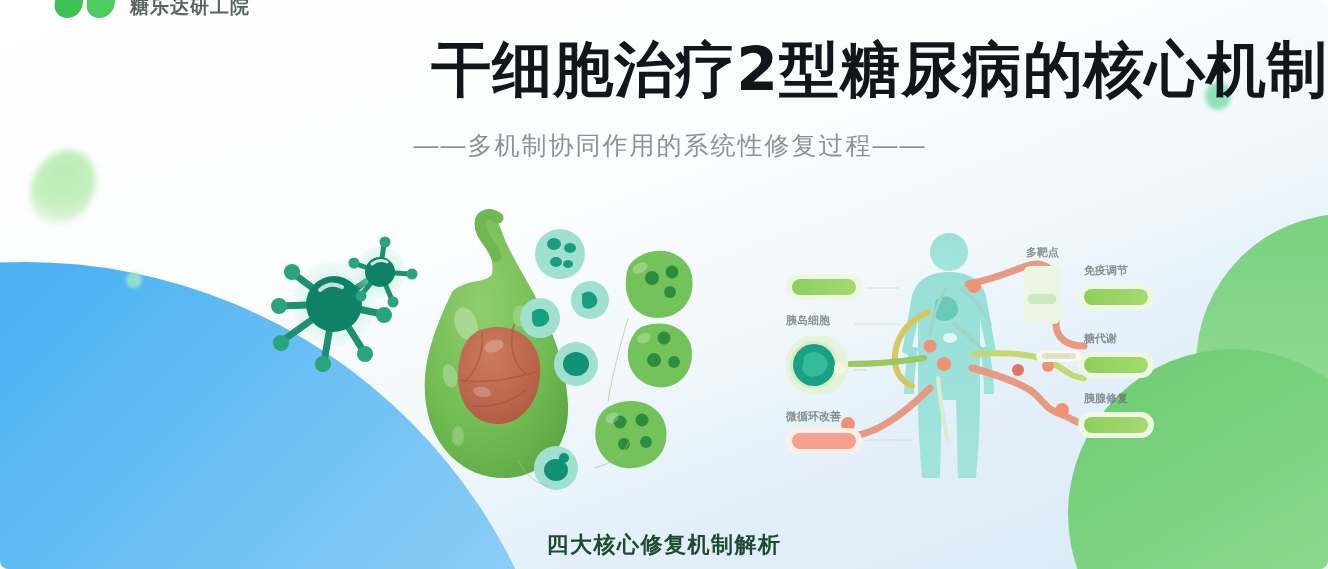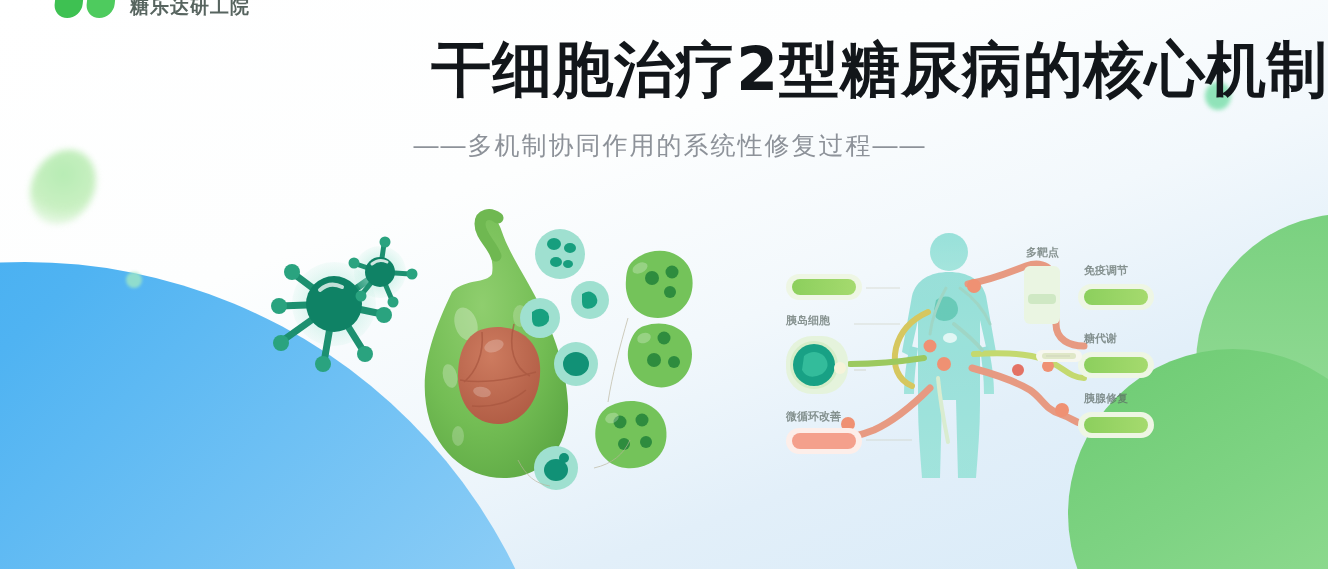--- a/index.html
+++ b/index.html
@@ -5,20 +5,21 @@
   html,body{margin:0;padding:0;}
   body{
     width:1328px;height:569px;overflow:hidden;
     font-family:"Liberation Sans","DejaVu Sans",sans-serif;
     background:#ffffff;
   }
   #stage{
     position:relative;width:1328px;height:569px;overflow:hidden;
     background:
       linear-gradient(160deg,#ffffff 0%,#fdfefe 34%,#f2f8fc 56%,#e2eff9 74%,#d7eaf8 100%);
+    border-radius: 8px;
   }
 
   
   .bg-layer{position:absolute;inset:0;overflow:hidden;pointer-events:none;}
 
   .blue-arc{
     position:absolute;left:-520px;top:262px;width:1090px;height:1090px;
     border-radius:50%;
     background:linear-gradient(135deg,#35a7ef 0%,#4fb3f2 28%,#8ccdf6 62%,#cfe7f8 88%,#e4f1fb 100%);
   }
@@ -113,20 +114,21 @@
   <div class="logo">
     <div class="leafmark">
       <span class="l1"></span>
         <span class="l2"></span>
     </div>
     <div class="logo-text">糖乐达研工院</div>
   </div>
 
   <div class="title">干细胞治疗2型糖尿病的核心机制</div>
   <div class="subtitle">——多机制协同作用的系统性修复过程——</div>
+  <div class="footer-title">四大核心修复机制解析</div>
 
   <div class="cells">
     <svg viewBox="0 0 430 308" xmlns="http://www.w3.org/2000/svg">
       <defs>
         <radialGradient id="gPan" cx="40%" cy="35%" r="75%">
           <stop offset="0%" stop-color="#8fce6e"></stop>
           <stop offset="60%" stop-color="#73bd54"></stop>
           <stop offset="100%" stop-color="#5da844"></stop>
         </radialGradient>
         <radialGradient id="gIslet" cx="40%" cy="30%" r="75%">

